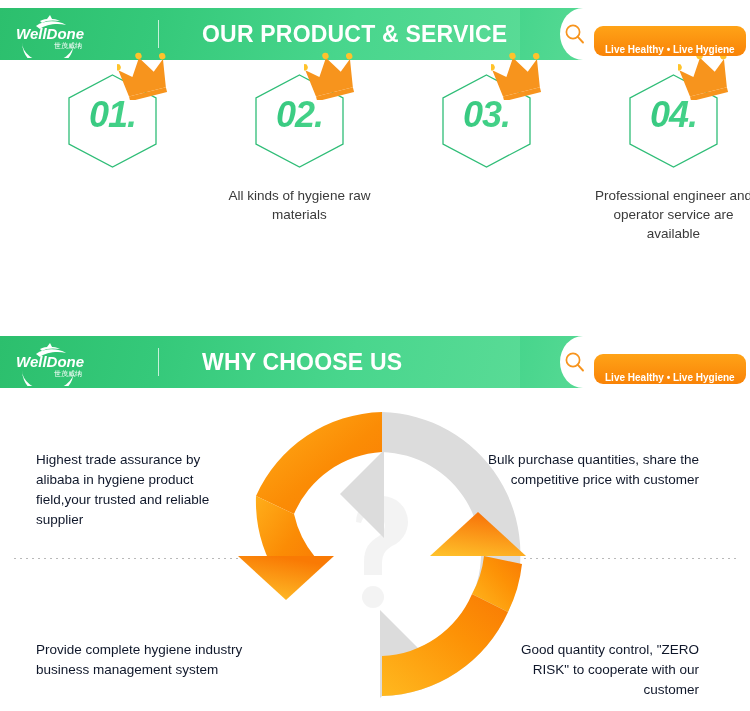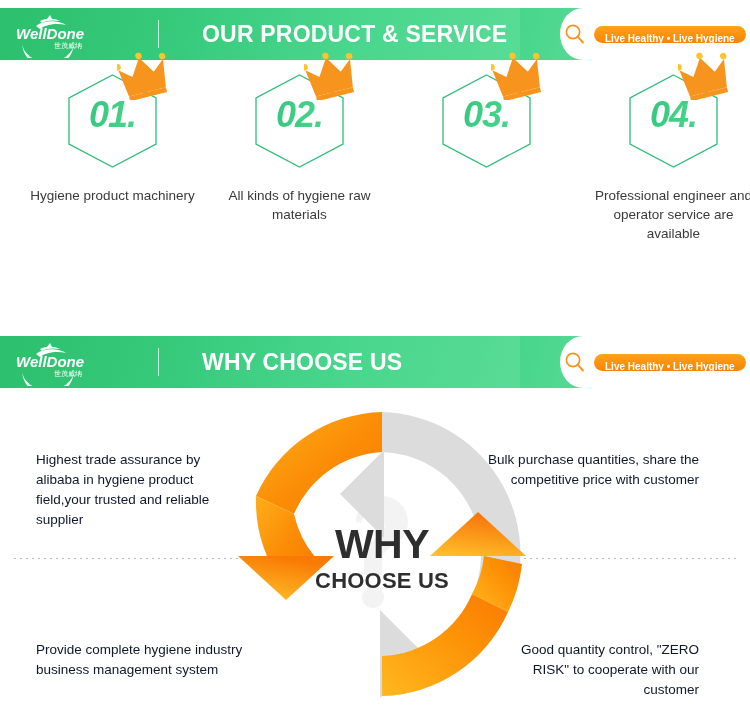--- a/index.html
+++ b/index.html
@@ -76,21 +76,21 @@
   .search-icon {
     position: absolute;
     left: 563px; top: 14px;
     width: 24px; height: 24px;
     z-index: 6;
   }
   .tag-pill {
     position: absolute;
     left: 594px; top: 18px;
     height: 17px;
-    padding: 4px 11px;
+    padding: 15px 11px;
     border-radius: 9px;
     background: linear-gradient(180deg, #ffa317 0%, #f98307 100%);
     color: #ffffff;
     font-size: 10px;
     font-weight: bold;
     line-height: 17px;
     white-space: nowrap;
     z-index: 6;
   }
 
@@ -245,21 +245,20 @@
           <g transform="rotate(-14 28 26)">
             <path d="M8 40 L4 12 L16 22 L27 5 L38 22 L50 12 L46 40 Z" fill="#f7941d"></path>
             <path d="M8 40 L46 40 L46 45 L8 45 Z" fill="#f7941d"></path>
             <circle cx="4" cy="9" r="3.2" fill="#ffc32b"></circle>
             <circle cx="27" cy="3" r="3.2" fill="#ffc32b"></circle>
             <circle cx="50" cy="9" r="3.2" fill="#ffc32b"></circle>
           </g>
         </svg>
         <div class="hex-num">01.</div>
       </div>
-      <div class="hex-caption">Hygiene product machinery</div>
     </div>
 
     <div class="hex-cell">
       <div class="hex-wrap">
         <svg class="hex-svg" width="175" height="98" viewBox="0 0 175 98">
           <polygon points="87.5,3 131,26 131,72 87.5,95 44,72 44,26" fill="none" stroke="#2fbd77" stroke-width="1.3"></polygon>
         </svg>
         <svg class="crown-svg" width="56" height="48" viewBox="0 0 56 48">
           <g transform="rotate(-14 28 26)">
             <path d="M8 40 L4 12 L16 22 L27 5 L38 22 L50 12 L46 40 Z" fill="#f7941d"></path>
@@ -420,18 +419,14 @@
         <path d="M 276 208
                  A 142 142 0 0 0 290 160
                  L 252 152
                  A 102 102 0 0 1 240 190
                  Z" fill="url(#og2)"></path>
 
         <polygon points="198 152 294 152 246 108" fill="url(#ogh2)"></polygon>
       </g>
     </svg>
 
-    <div class="cycle-label">
-      <div class="big">WHY</div>
-      <div class="small">CHOOSE US</div>
-    </div>
   </div>
 </div>
 
 </body></html>

